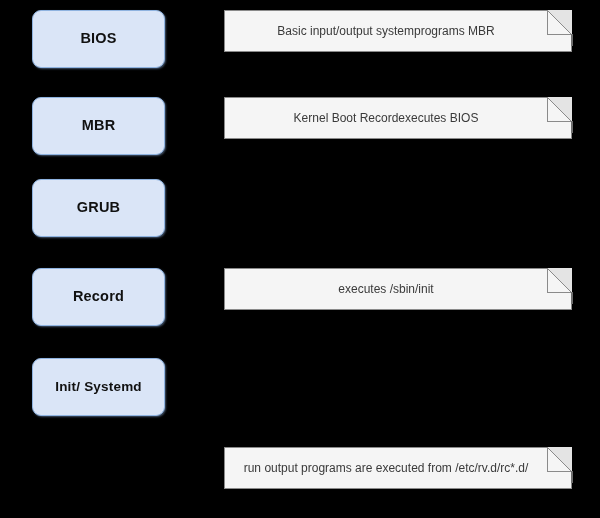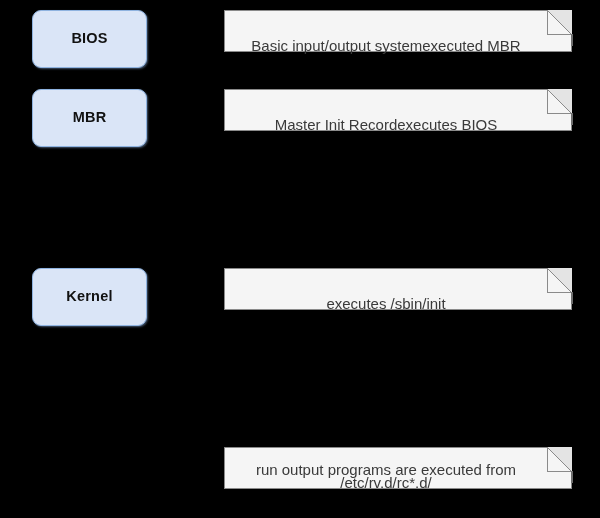--- a/index.html
+++ b/index.html
@@ -7,21 +7,21 @@
     width:600px;height:518px;background:#000;overflow:hidden;
     font-family:"Liberation Sans","DejaVu Sans",sans-serif;
     -webkit-font-smoothing:antialiased;
   }
   #diagram{position:relative;width:600px;height:518px;}
 
   .row{position:absolute;left:0;width:600px;height:58px;}
 
   
   .stage{
-    position:absolute;left:32px;top:0;width:115px;height:58px;
+    position:absolute;left:32px;top:0;width:133px;height:58px;
     background:#dae5f7;border:1px solid #8fb3e0;border-radius:9px;
     box-sizing:border-box;
     display:flex;align-items:center;justify-content:center;
     box-shadow:1px 1px 2px rgba(120,150,190,.55);
   }
   .stage-label{
     color:#111;font-size:14.5px;font-weight:bold;letter-spacing:.2px;
     text-align:center;line-height:1.1;white-space:nowrap;
   }
   .row-init .stage-label{font-size:13.5px;}
@@ -52,80 +52,86 @@
   }
   .note-flap2{
     position:absolute;right:0;top:24px;width:25px;height:1px;background:#8a8a8a;
   }
   
   .note-tick{
     position:absolute;right:-1px;top:24px;width:2px;height:12px;background:#6e6e6e;
   }
   .note-text{
     position:absolute;inset:0;
-    display:flex;align-items:flex-end;justify-content:center;
-    color:#3a3a3a;font-size:15px;line-height:13px;text-align:center;
+    display:flex;align-items:center;justify-content:center;
+    color:#3a3a3a;font-size:12px;line-height:13px;text-align:center;
     padding:0 34px 0 10px;box-sizing:border-box;
   }
   .note-text span{display:block;}
 </style>
 </head>
 <body>
 
 <div id="diagram">
     <div class="row" style="top: 10px;">
       <div class="stage">
         <div class="stage-label">BIOS</div>
       </div>
       <div class="note">
         <div class="note-body"></div>
         <div class="note-edge"></div>
         <div class="note-flap"></div>
         <div class="note-flap2"></div>
         <div class="note-tick"></div>
         <div class="note-text">
           <span>Basic input/output system</span>
-          <span>executed MBR</span>
+          <span>programs MBR</span>
         </div>
       </div>
     </div>
-    <div class="row" style="top: 89px;">
+    <div class="row" style="top: 97px;">
       <div class="stage">
         <div class="stage-label">MBR</div>
       </div>
       <div class="note">
         <div class="note-body"></div>
         <div class="note-edge"></div>
         <div class="note-flap"></div>
         <div class="note-flap2"></div>
         <div class="note-tick"></div>
         <div class="note-text">
-          <span>Master Init Record</span>
+          <span>Kernel Boot Record</span>
           <span>executes BIOS</span>
         </div>
       </div>
     </div>
     <div class="row" style="top: 179px;">
+      <div class="stage">
+        <div class="stage-label">GRUB</div>
+      </div>
     </div>
     <div class="row" style="top: 268px;">
       <div class="stage">
-        <div class="stage-label">Kernel</div>
+        <div class="stage-label">Record</div>
       </div>
       <div class="note">
         <div class="note-body"></div>
         <div class="note-edge"></div>
         <div class="note-flap"></div>
         <div class="note-flap2"></div>
         <div class="note-tick"></div>
         <div class="note-text">
           <span>executes /sbin/init</span>
         </div>
       </div>
     </div>
     <div class="row row-init" style="top: 358px;">
+      <div class="stage">
+        <div class="stage-label">Init/ Systemd</div>
+      </div>
     </div>
     <div class="row" style="top: 447px;">
       <div class="note">
         <div class="note-body"></div>
         <div class="note-edge"></div>
         <div class="note-flap"></div>
         <div class="note-flap2"></div>
         <div class="note-tick"></div>
         <div class="note-text">
           <span>run output programs are executed from /etc/rv.d/rc*.d/</span>

